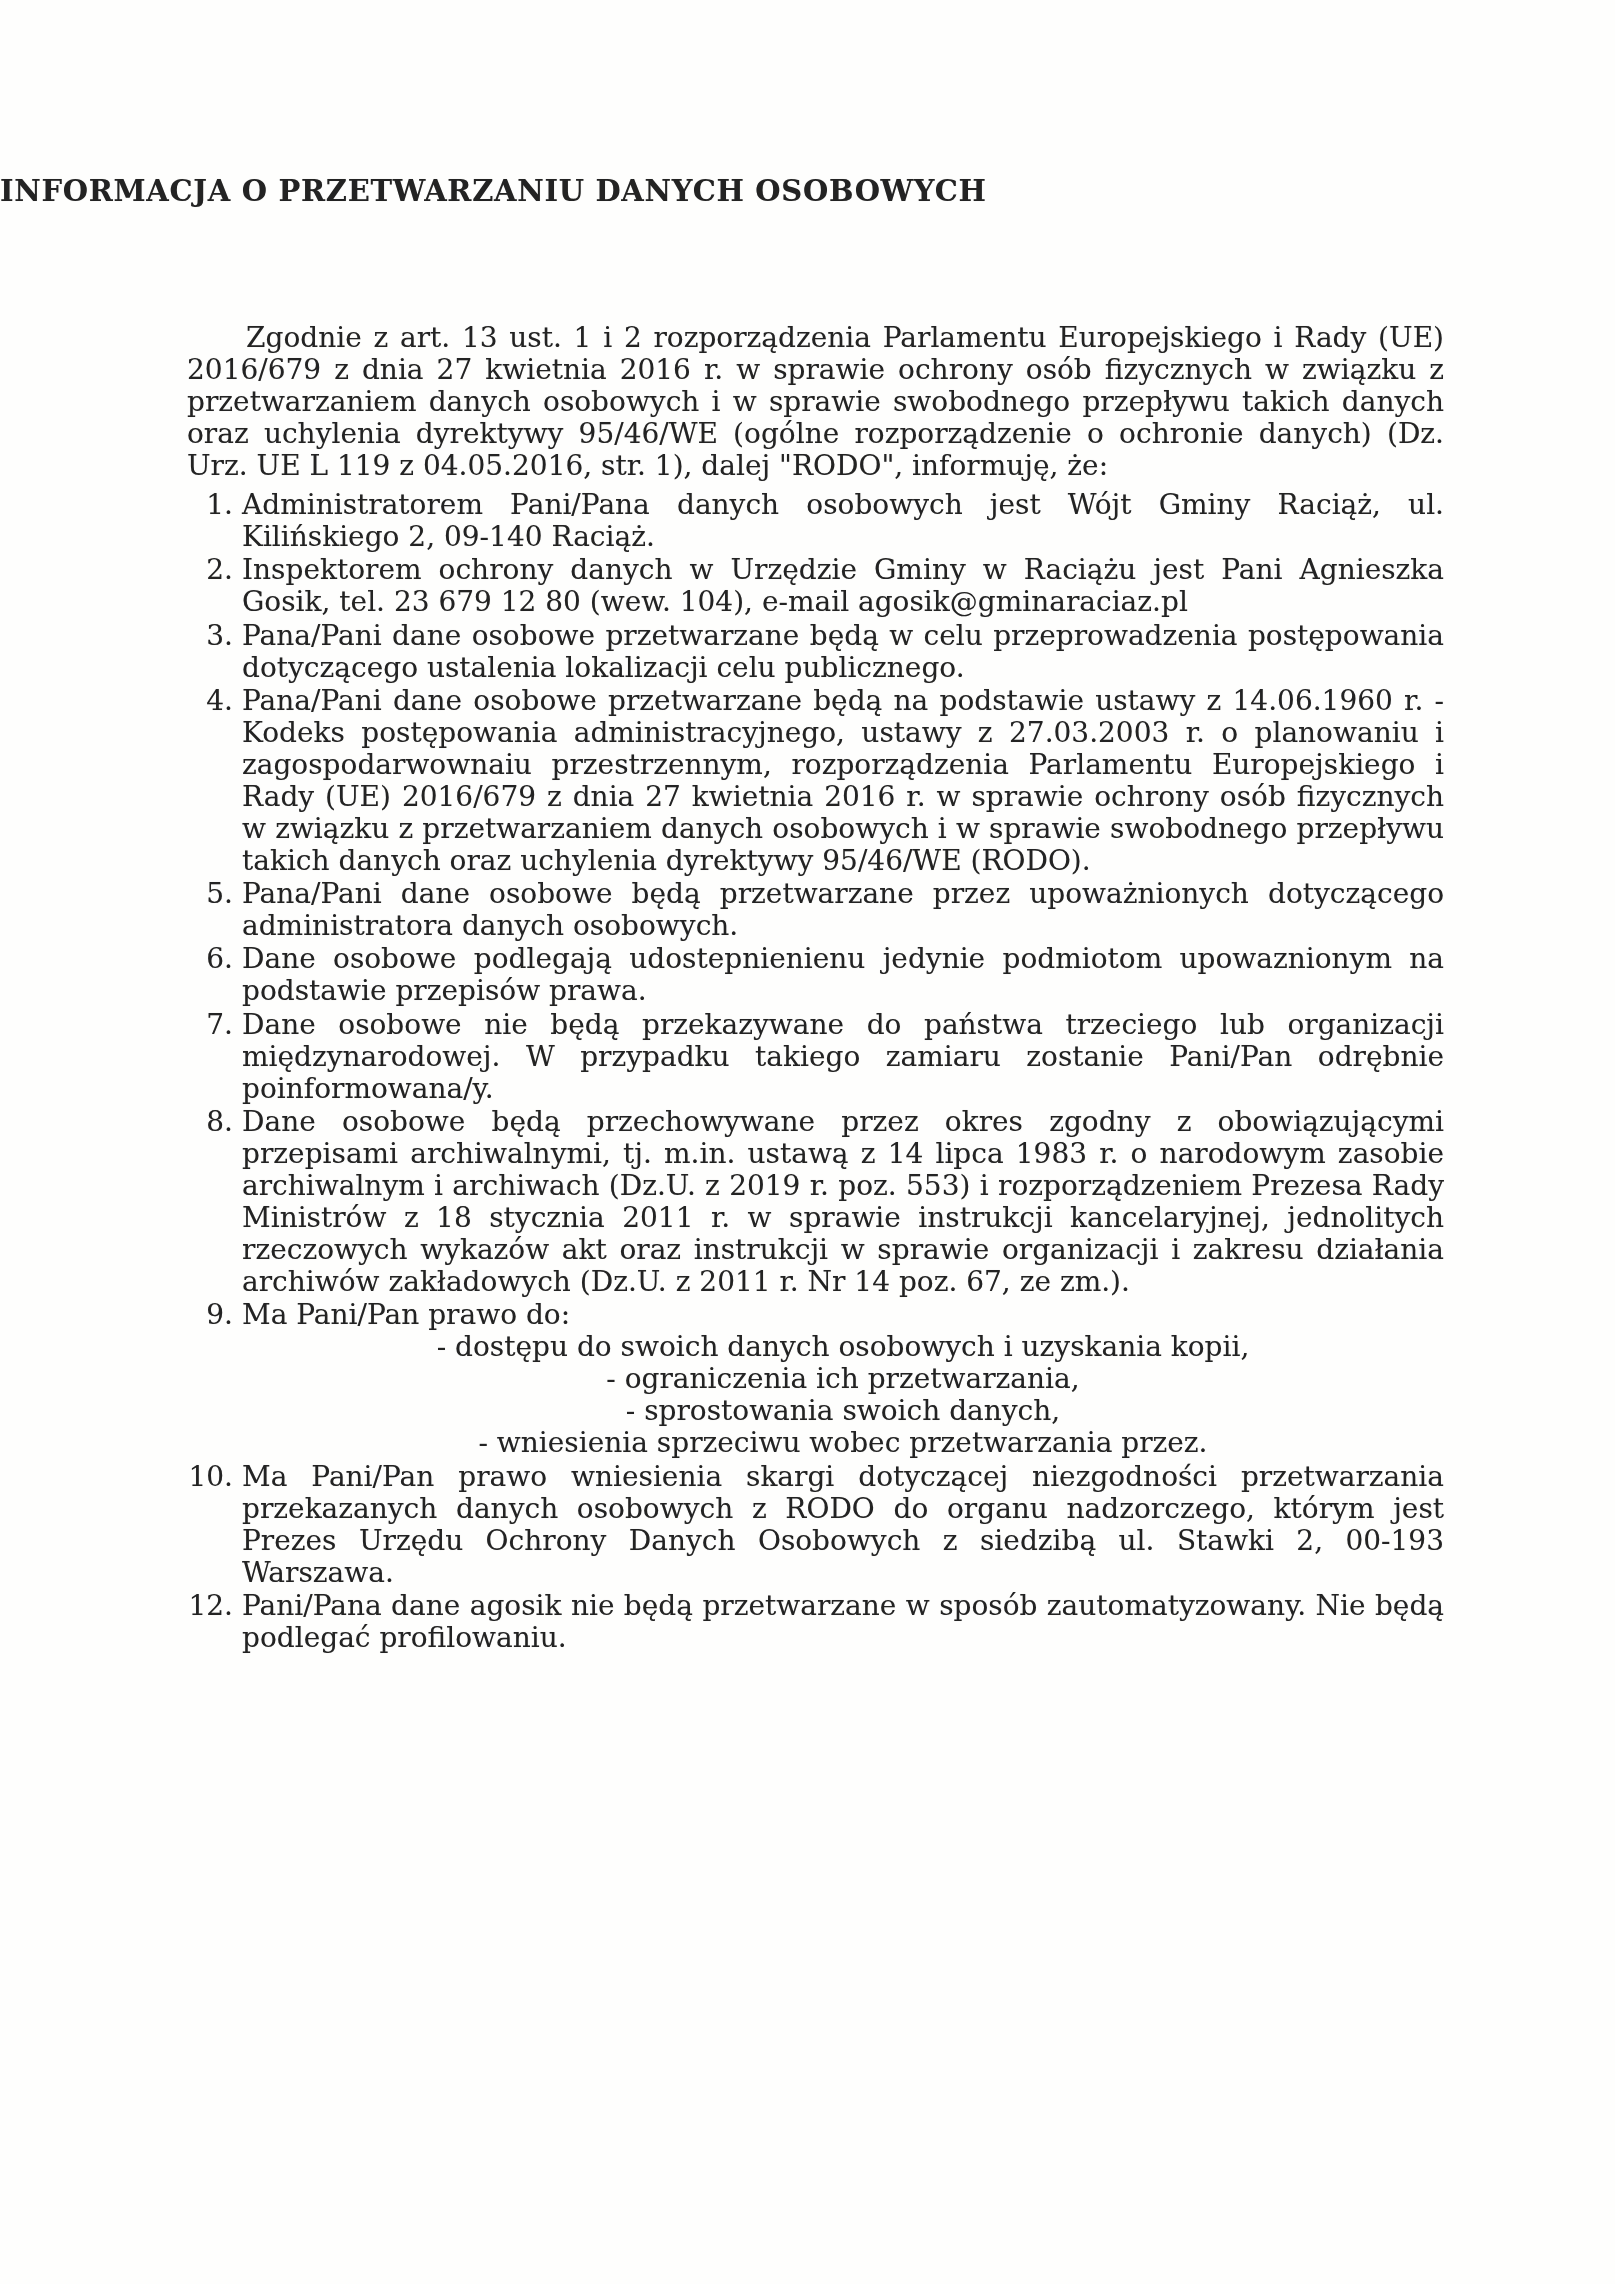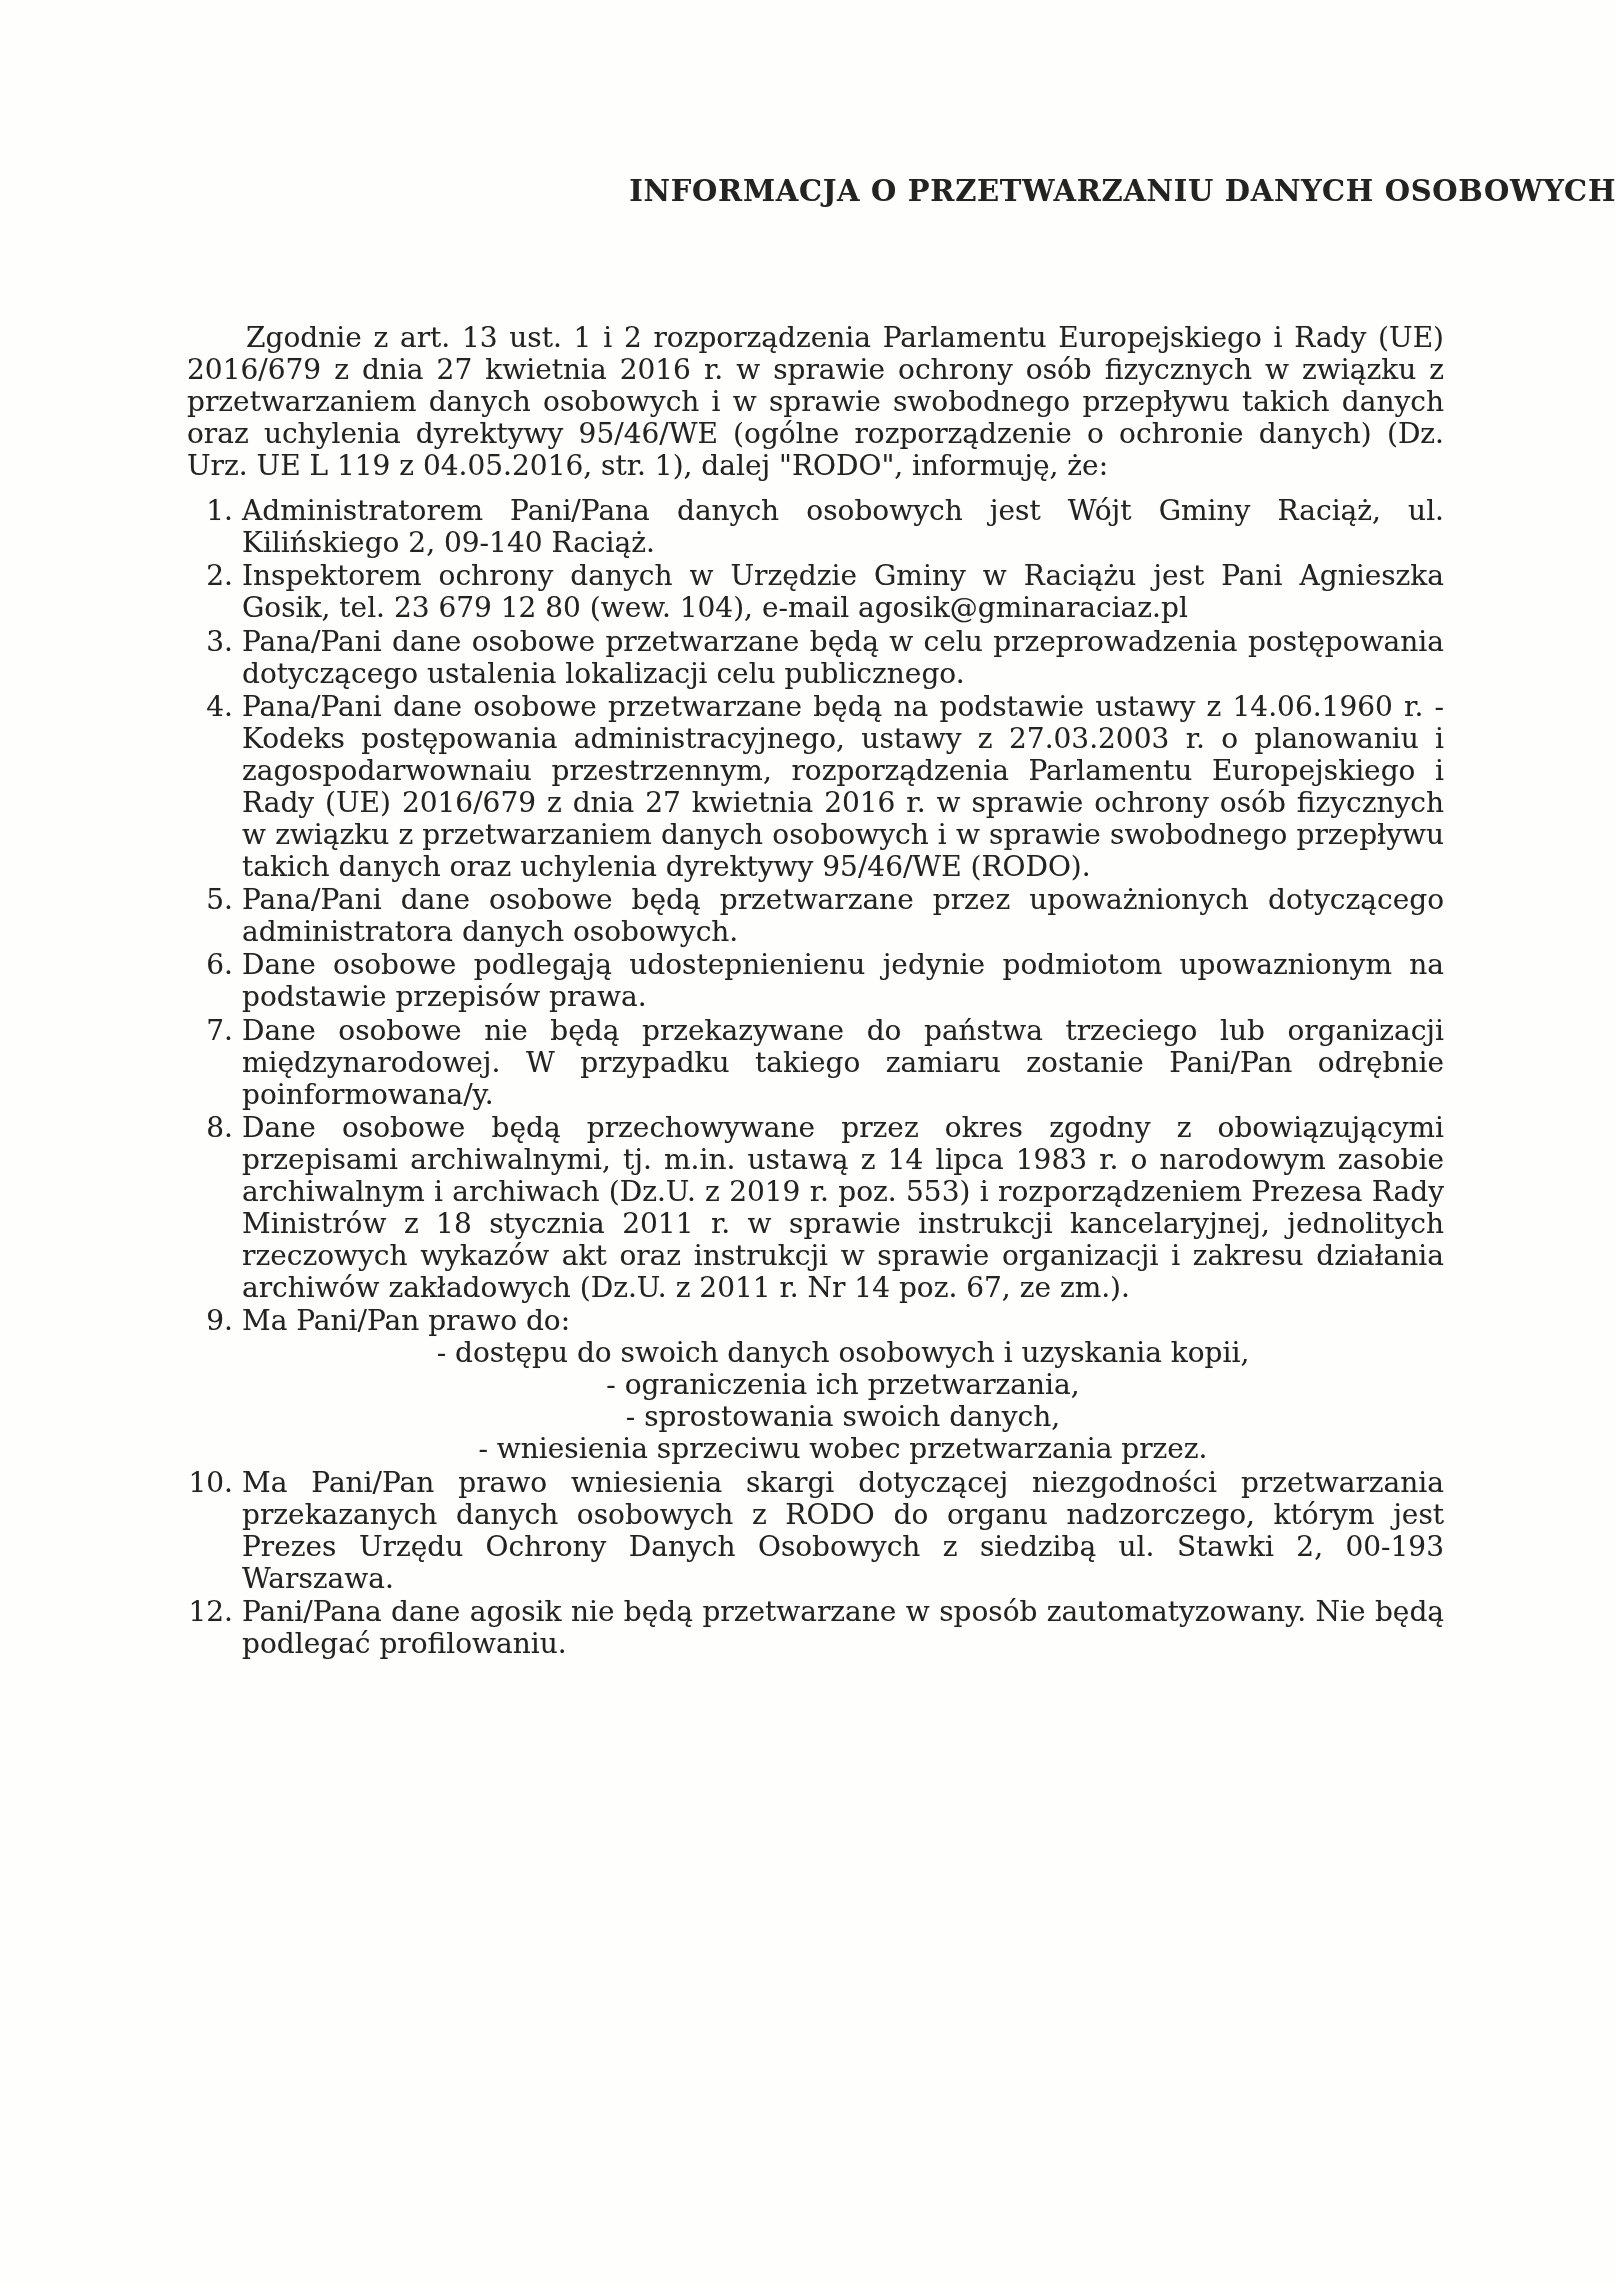--- a/index.html
+++ b/index.html
@@ -15,36 +15,36 @@
     overflow: hidden;
     color: #232323;
     font-family: "DejaVu Serif", "Liberation Serif", serif;
     text-shadow: 0 0 0.7px rgba(40,40,40,0.28);
   }
   .title {
     position: absolute;
     top: 173px;
     left: 0;
     width: 100%;
-    text-align: right;
+    text-align: left;
     font-weight: bold;
     font-size: 29px;
     line-height: 37px;
     letter-spacing: 0.7px;
   }
   .content {
     position: absolute;
     top: 322px;
     left: 187px;
     width: 1257px;
     font-size: 28px;
     line-height: 32px;
   }
   .intro {
-    margin: 0 0 13px 0;
+    margin: 0 0 7px 0;
     text-indent: 59px;
     text-align: justify;
   }
   .list {
     margin: 0;
   }
   .item {
     position: relative;
     padding-left: 55px;
     text-align: justify;

